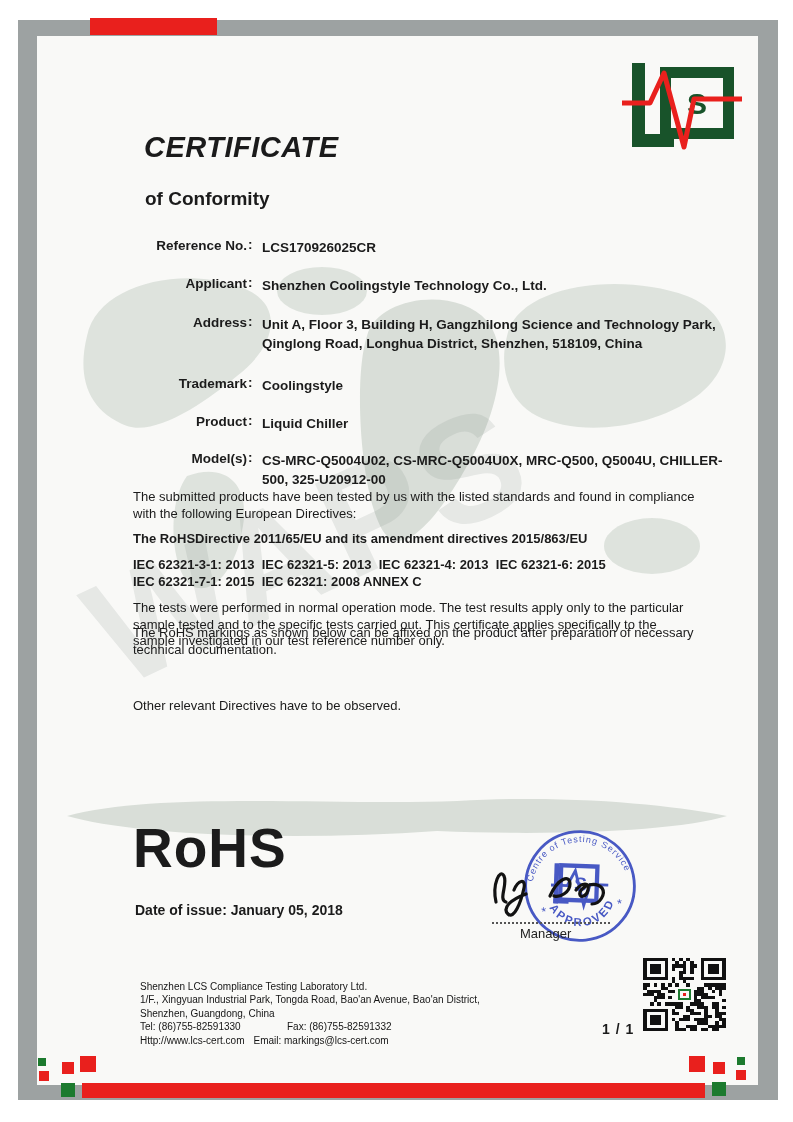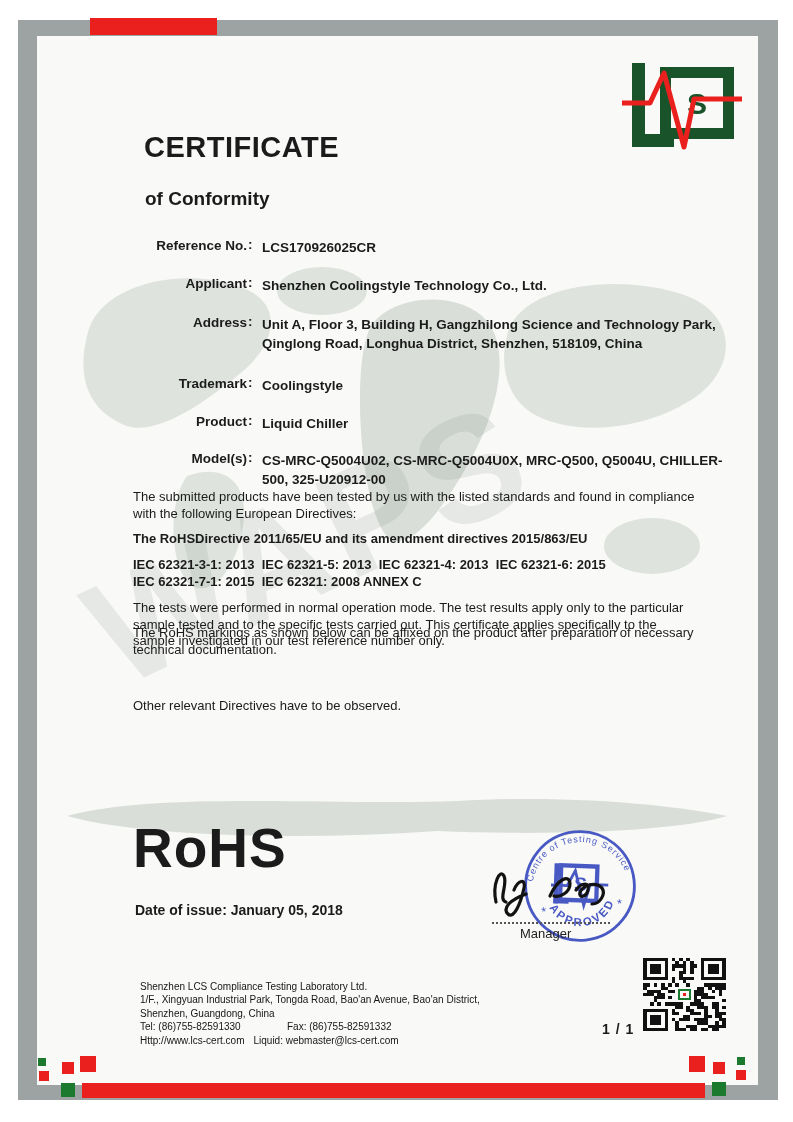--- a/index.html
+++ b/index.html
@@ -12,21 +12,21 @@
   
   #red-accent{left:90px;top:18px;width:127px;height:17px;background:#e9201d;z-index:4;}
   #bottom-bar{left:82px;top:1083px;width:623px;height:15px;background:#e9201d;z-index:4;}
   .sq{position:absolute;z-index:4;}
   
   #map{left:0;top:0;width:721px;height:1049px;opacity:.55;pointer-events:none;}
   #waps{left:30px;top:380px;width:660px;font-size:150px;font-weight:bold;letter-spacing:6px;
         color:rgba(122,132,125,0.15);transform:rotate(-25deg);pointer-events:none;}
   
   #logo{left:622px;top:55px;z-index:2;}
-  #title{left:144px;top:131px;font-size:29px;font-weight:bold;letter-spacing:.5px;z-index:2;}
+  #title{left:144px;top:131px;font-size:29px;font-weight:bold;letter-spacing:.5px;z-index:2;font-style:italic;}
   #subtitle{left:145px;top:164px;font-size:19px;font-weight:bold;z-index:2;margin-top:24px;}
   
   .row{position:absolute;left:135px;z-index:2;font-size:13.5px;}
   .row .lbl{position:absolute;left:0;top:0;width:112px;font-weight:bold;white-space:nowrap;text-align:right;}
   .row .col{position:absolute;left:113px;top:-1px;font-weight:bold;}
   .row .val{position:absolute;left:127px;top:0;width:474px;font-weight:bold;line-height:19px;}
   
   .para{position:absolute;left:133px;width:566px;font-size:13px;line-height:16.5px;z-index:2;}
   .bold{font-weight:bold;}
   .pre{white-space:pre-wrap;}
@@ -168,21 +168,21 @@
   <div class="abs" id="manager">Manager</div>
 
   <div class="abs" id="footer">
     <div>Shenzhen LCS Compliance Testing Laboratory Ltd.</div>
     <div>1/F., Xingyuan Industrial Park, Tongda Road, Bao'an Avenue, Bao'an District,</div>
     <div>Shenzhen, Guangdong, China</div>
     <div>
       <span class="tel">Tel: (86)755-82591330</span><span>Fax: (86)755-82591332</span>
     </div>
     <div>
-      <span>Http://www.lcs-cert.com</span><span class="email">Liquid: webmaster@lcs-cert.com</span>
+      <span>Http://www.lcs-cert.com</span><span class="email">Email: markings@lcs-cert.com</span>
     </div>
   </div>
   <div class="abs" id="pagenum">1 / 1</div>
   <svg class="qr" viewBox="0 0 23 23" preserveAspectRatio="none" shape-rendering="crispEdges">
       <rect x="8" y="0" width="1" height="1" fill="#111"></rect>
       <rect x="10" y="0" width="1" height="1" fill="#111"></rect>
       <rect x="12" y="0" width="1" height="1" fill="#111"></rect>
       <rect x="9" y="1" width="1" height="1" fill="#111"></rect>
       <rect x="11" y="1" width="1" height="1" fill="#111"></rect>
       <rect x="13" y="1" width="1" height="1" fill="#111"></rect>

